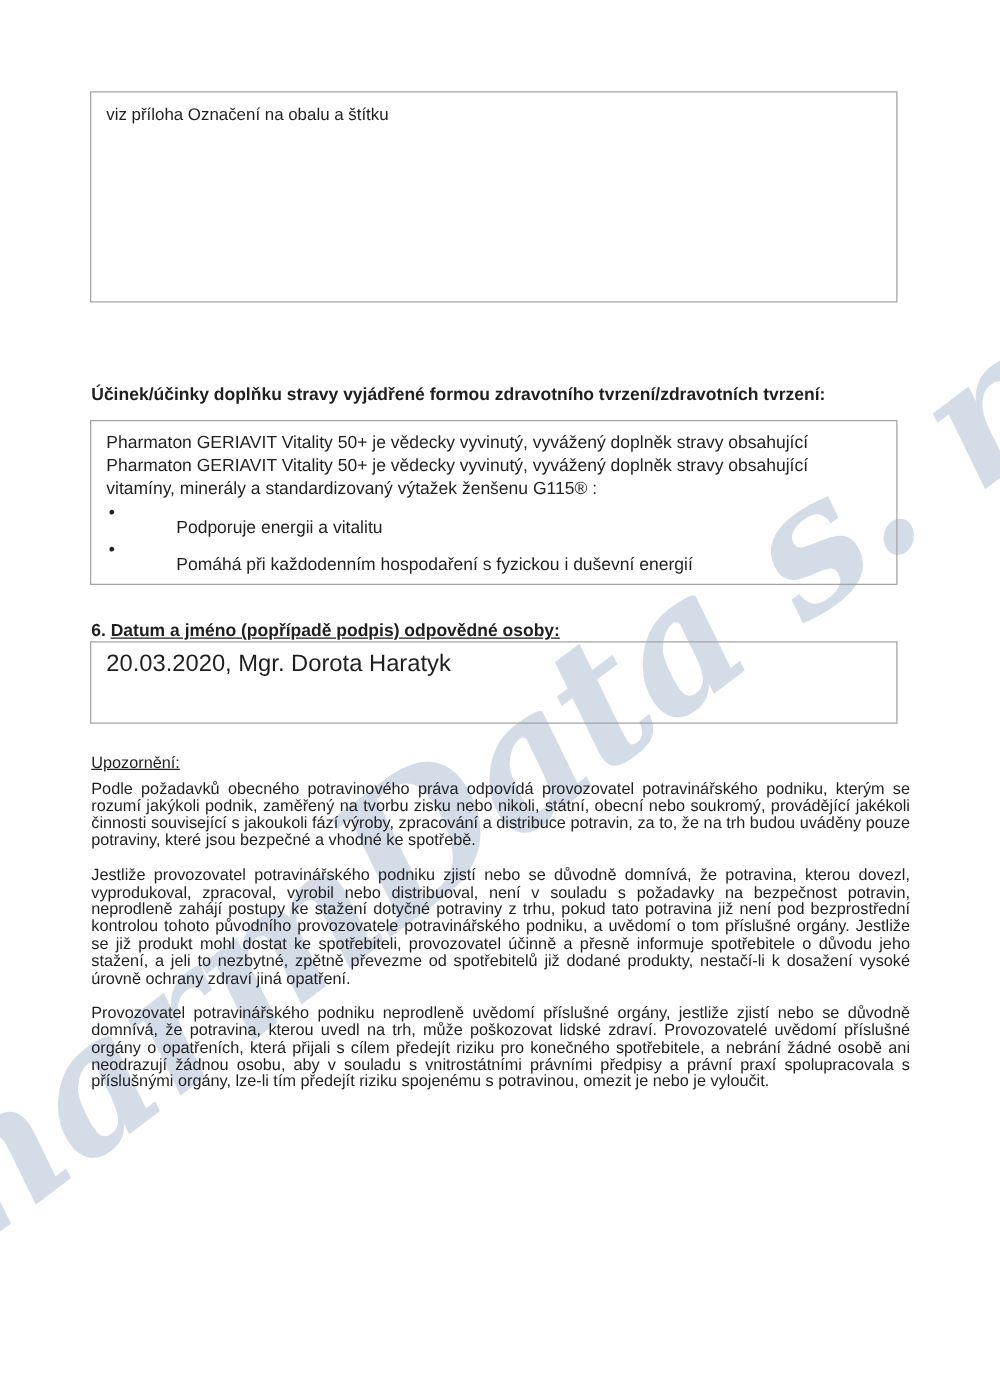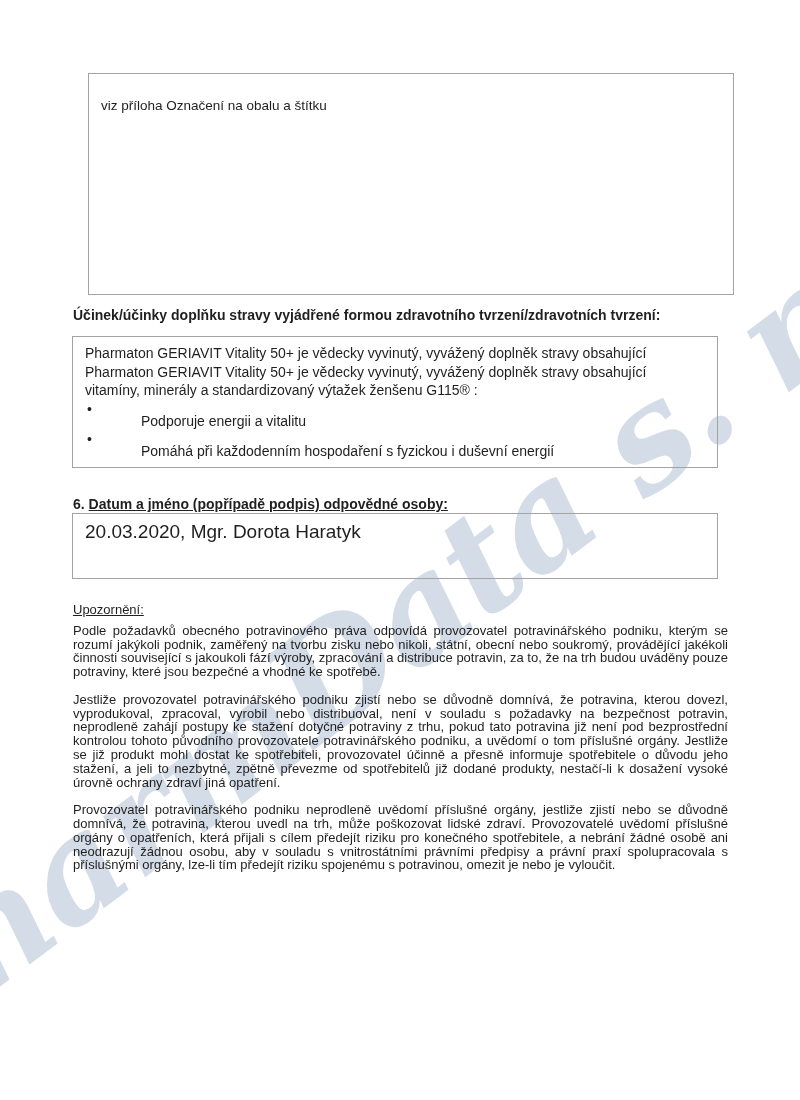--- a/index.html
+++ b/index.html
@@ -30,21 +30,21 @@
   }
 
   .field-box {
     position: absolute;
     left: 72px;
     width: 646px;
     border: 1.5px solid #a3a3a3;
     background: transparent;
     z-index: 1;
   }
-  #attachment-box { top: 73px; height: 222px; padding: 24px 12px; font-size: 13.5px; margin-left: 16px; }
+  #attachment-box { top: 73px; height: 169px; padding: 10px 12px; font-size: 13.5px; }
   #claims-box     { top: 336px; height: 132px; padding: 7px 12px 0 12px; overflow: hidden;
                     font-size: 14px; line-height: 18.6px; }
   #person-box     { top: 513px; height: 66px; padding: 7px 12px; font-size: 19px; }
 
   .intro-line { white-space: nowrap; }
   .bullet-row { display: flex; white-space: nowrap; }
   .bullet-char { width: 56px; flex: 0 0 56px; padding-left: 2px; }
   .bullet-text { flex: 1; margin-top: 12px; }
 
   .heading {

